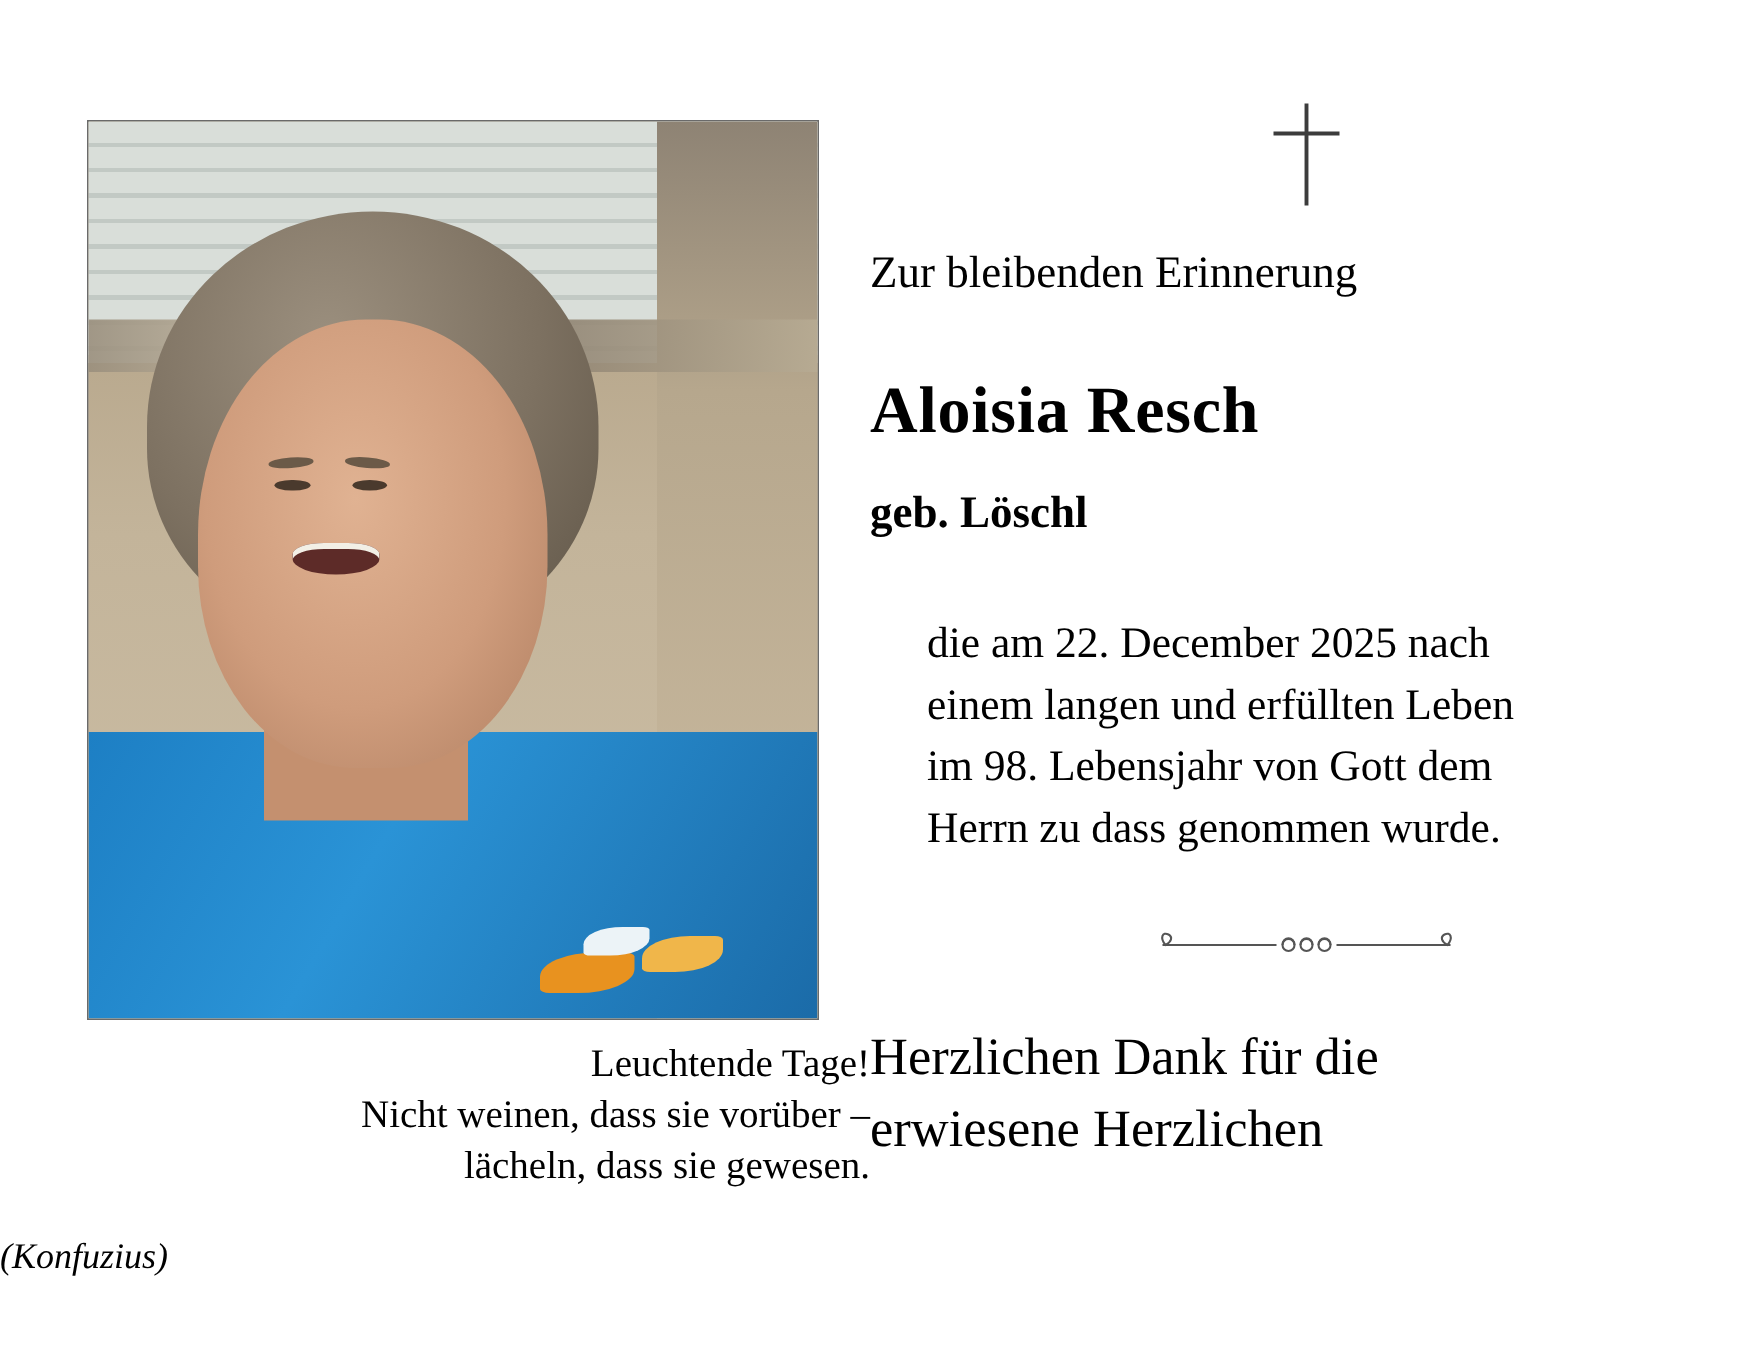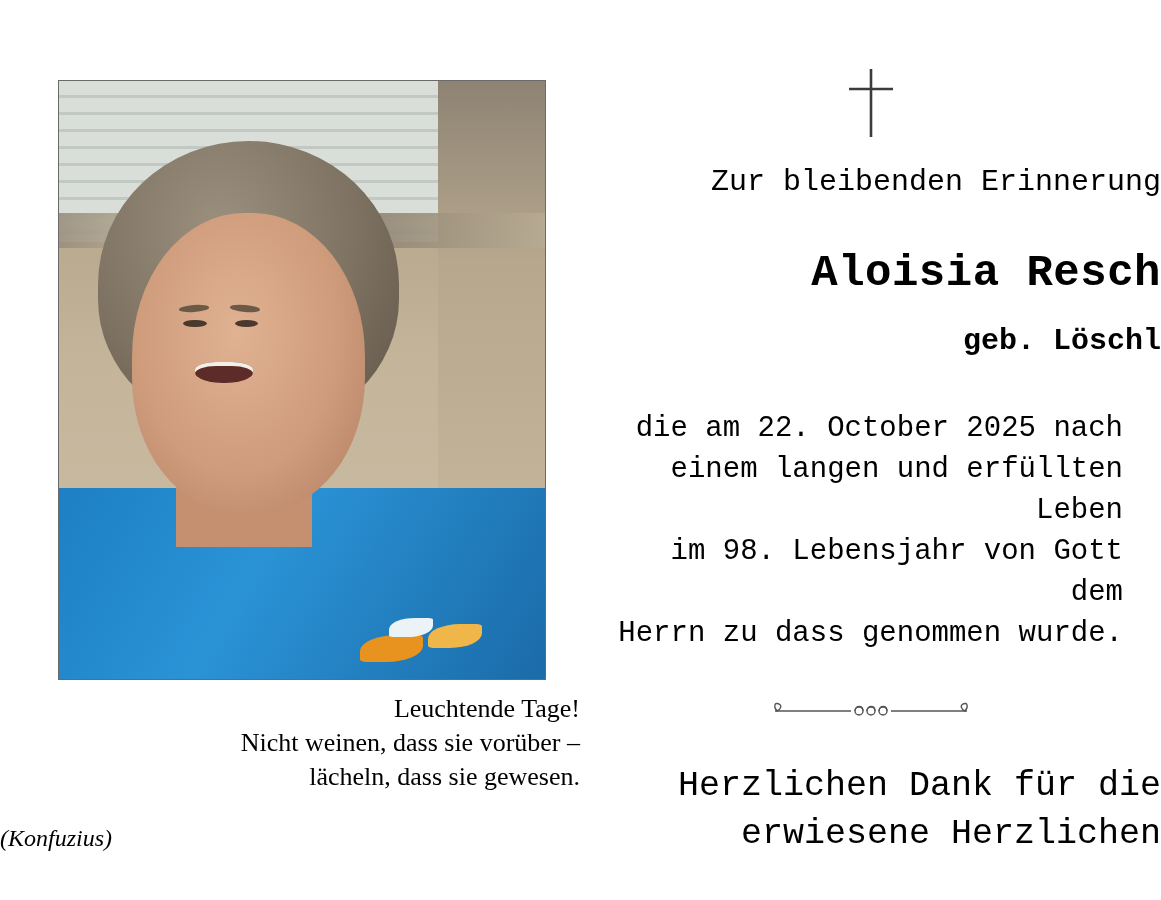--- a/index.html
+++ b/index.html
@@ -137,22 +137,21 @@
     width: 580px;
     text-align: left;
     font-size: 24px;
     font-style: italic;
   }
 
   
   .right-col {
     width: 581px;
     position: relative;
-    text-align: right;
-    font-family: Liberation Mono, monospace;
+    text-align: left;
   }
   .cross {
     margin: 66px auto 0;
     width: 60px;
     height: 74px;
   }
   .memorial-intro {
     margin-top: 22px;
     font-size: 30px;
     line-height: 40px;
@@ -235,21 +234,21 @@
     </div>
 
     <div class="memorial-intro">
       <div>Zur bleibenden Erinnerung</div>
     </div>
 
     <div class="name">Aloisia Resch</div>
     <div class="maiden">geb. Löschl</div>
 
     <div class="passage">
-      <div>die am 22. October 2025 nach</div>
+      <div>die am 22. December 2025 nach</div>
       <div>einem langen und erfüllten Leben</div>
       <div>im 98. Lebensjahr von Gott dem</div>
       <div>Herrn zu dass genommen wurde.</div>
     </div>
 
     <div class="divider">
       <svg viewBox="0 0 200 22" width="200" height="22" aria-hidden="true">
         <g fill="none" stroke="#555555" stroke-width="1.4">
           <path d="M4 11 h76"></path>
           <path d="M120 11 h76"></path>

